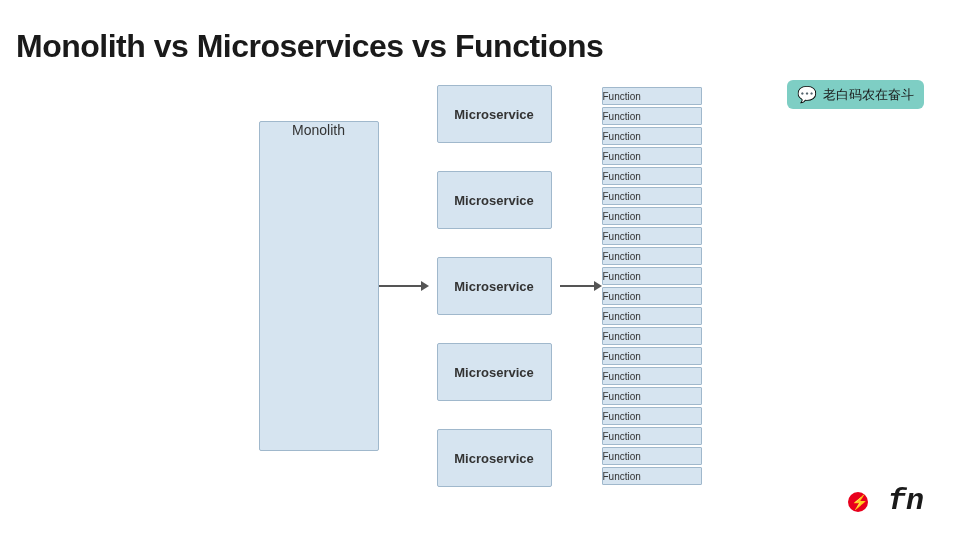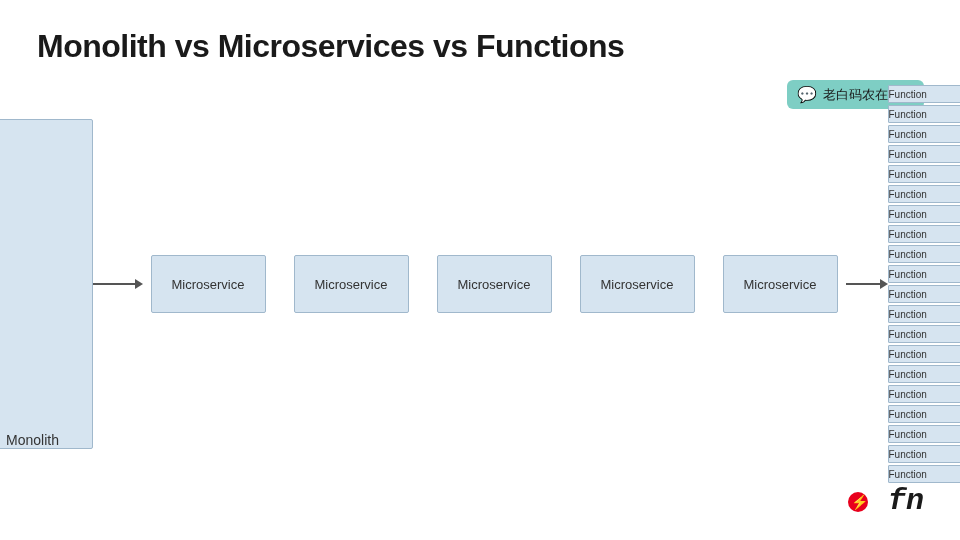--- a/index.html
+++ b/index.html
@@ -9,42 +9,42 @@
       background: #ffffff;
       font-family: Arial, sans-serif;
       overflow: hidden;
       position: relative;
     }
 
     .title {
       font-size: 32px;
       font-weight: 900;
       color: #1a1a1a;
-      padding: 28px 36px 10px 37px;
+      padding: 28px 36px 10px 16px;
       letter-spacing: -0.5px;
     }
 
     .diagram-area {
       display: flex;
       align-items: center;
       justify-content: center;
       width: 100%;
       padding: 10px 0 0 0;
       position: relative;
     }
 
     
     .monolith-block {
       width: 120px;
       height: 330px;
       background: #d6e4f0;
       border: 1.5px solid #a0b8cc;
       border-radius: 2px;
       display: flex;
-      align-items: flex-end;
+      align-items: flex-start;
       justify-content: center;
       font-size: 14px;
       color: #333;
       margin-right: 0;
       flex-shrink: 0;
     }
 
     .h-arrow {
       display: flex;
       align-items: center;
@@ -61,25 +61,26 @@
       width: 0;
       height: 0;
       border-top: 5px solid transparent;
       border-bottom: 5px solid transparent;
       border-left: 8px solid #555;
     }
 
     
     .microservices-col {
       display: flex;
-      flex-direction: row;
+      flex-direction: column;
       align-items: center;
       gap: 28px;
       margin: 0 8px;
       flex-shrink: 0;
+      font-weight: bold;
     }
 
     .microservice-block {
       width: 115px;
       height: 58px;
       background: #d6e4f0;
       border: 1.5px solid #a0b8cc;
       border-radius: 2px;
       display: flex;
       align-items: center;

